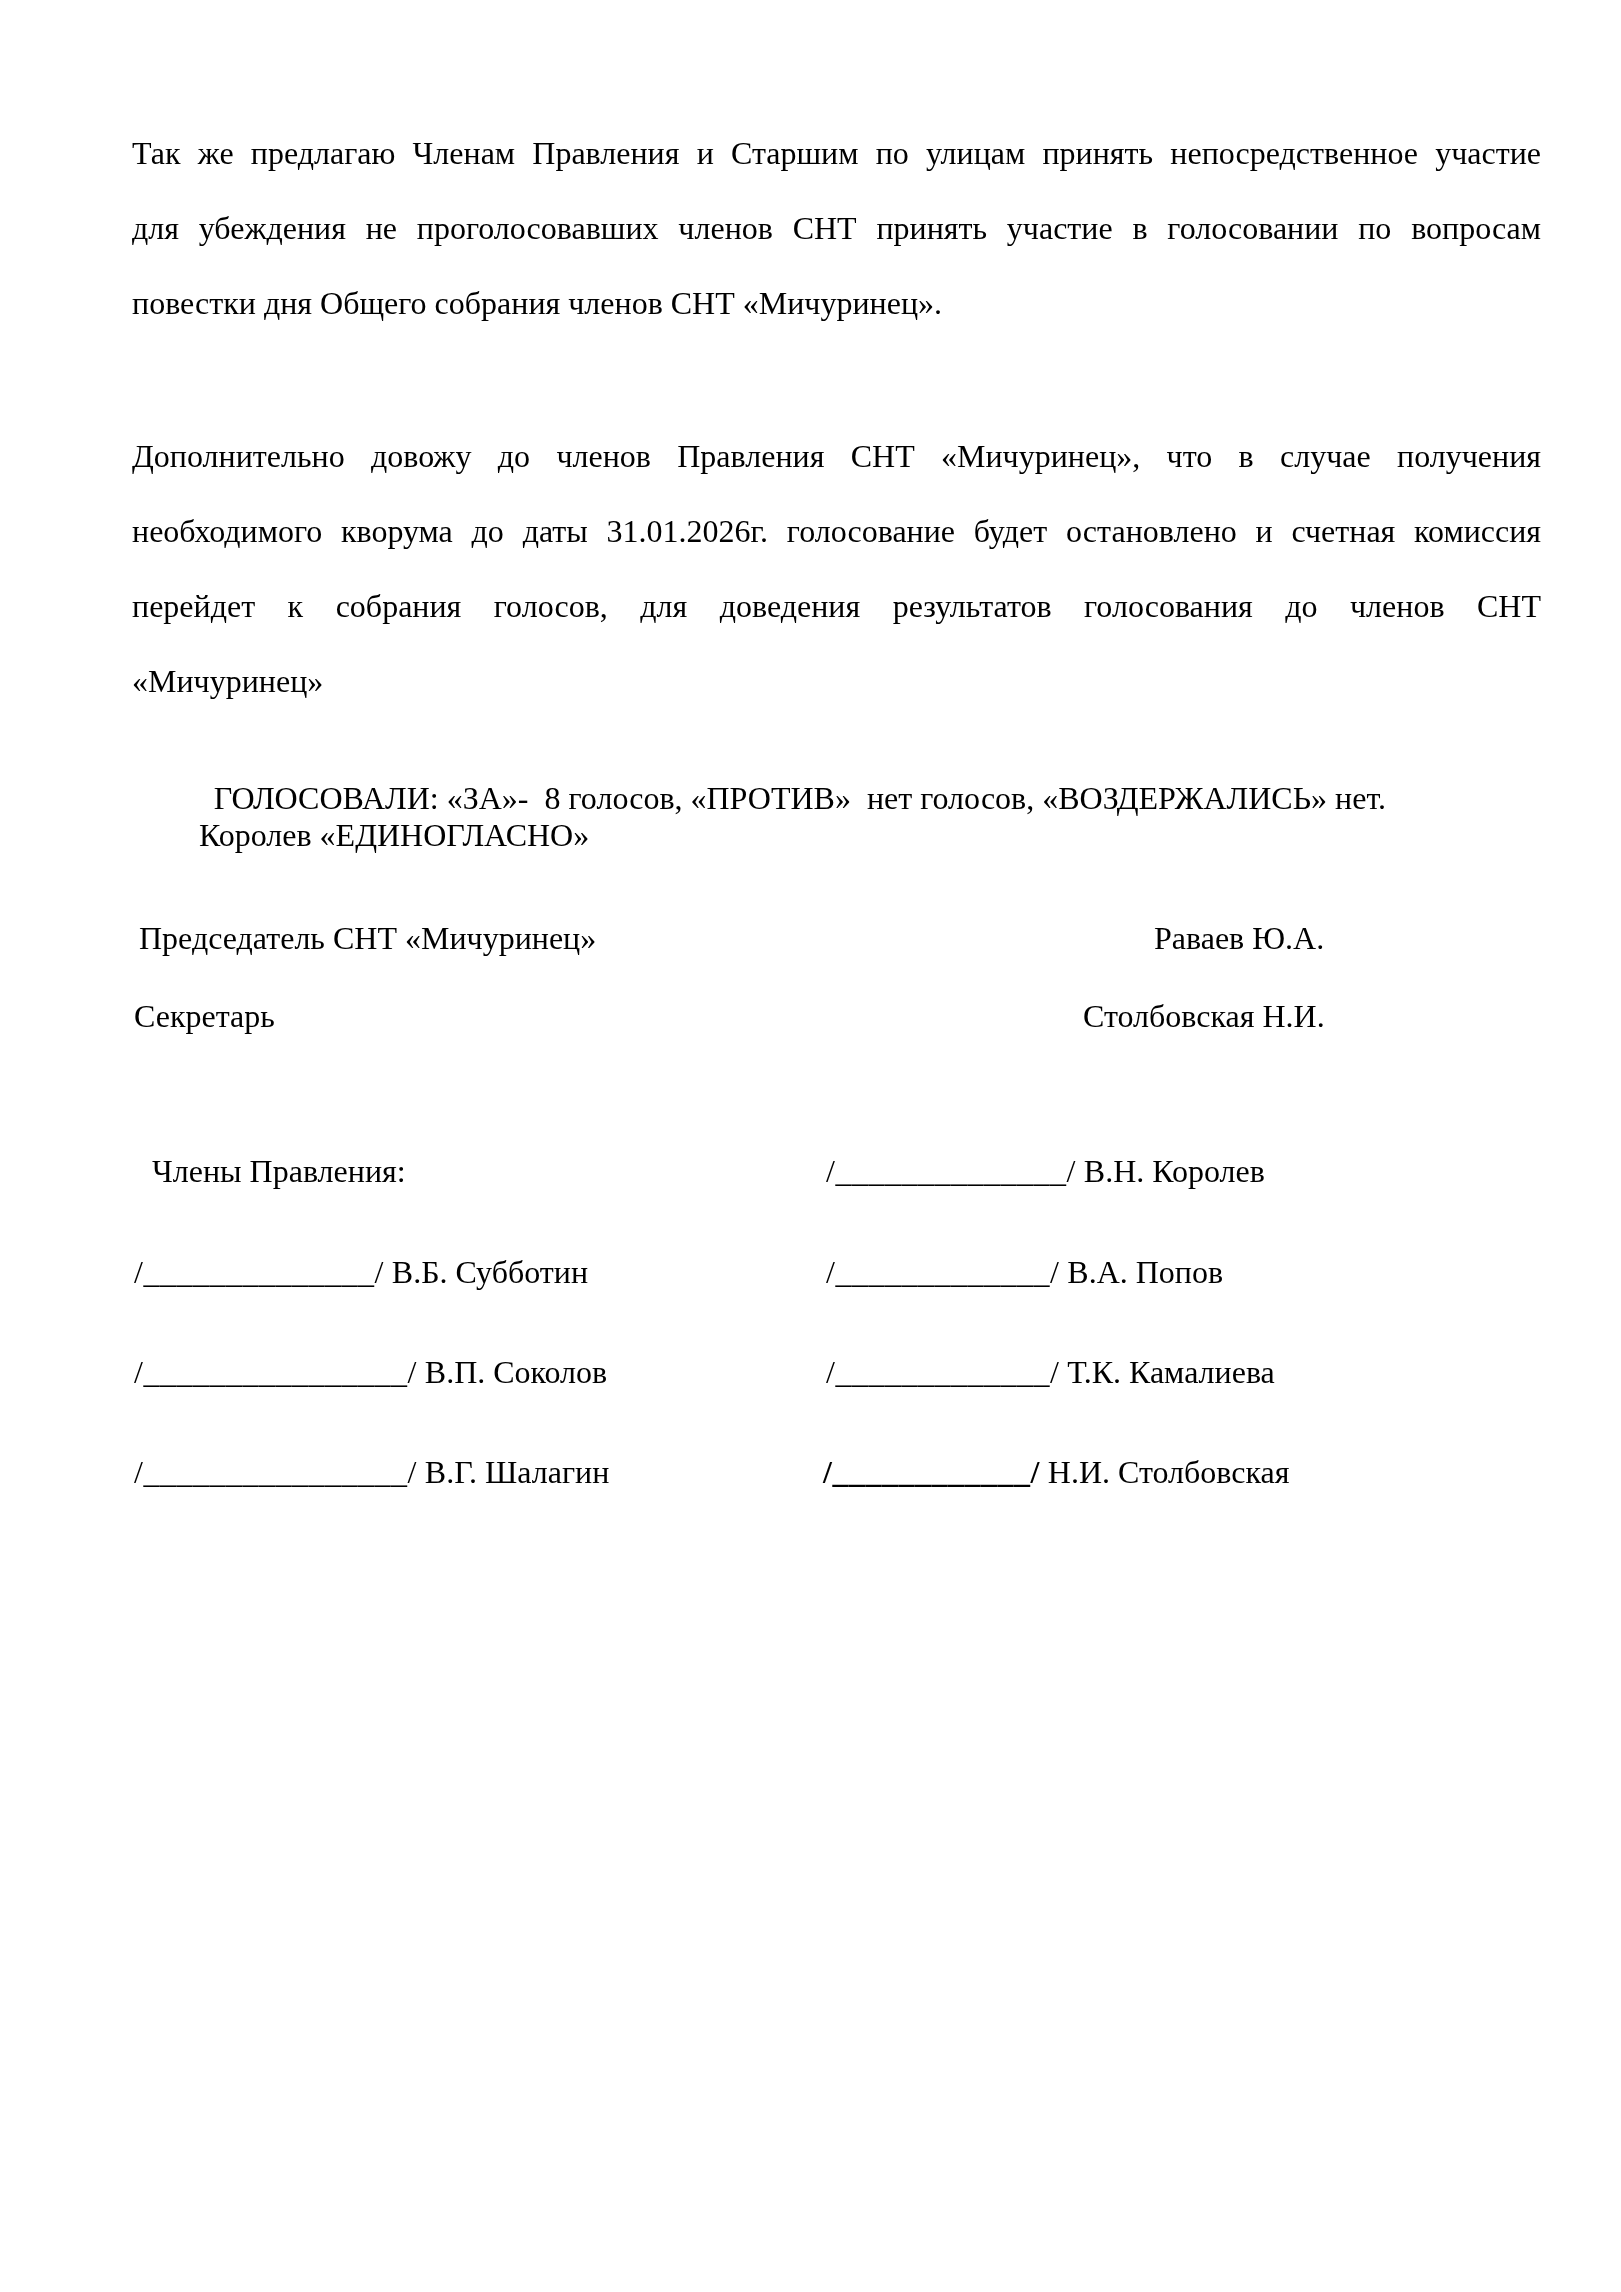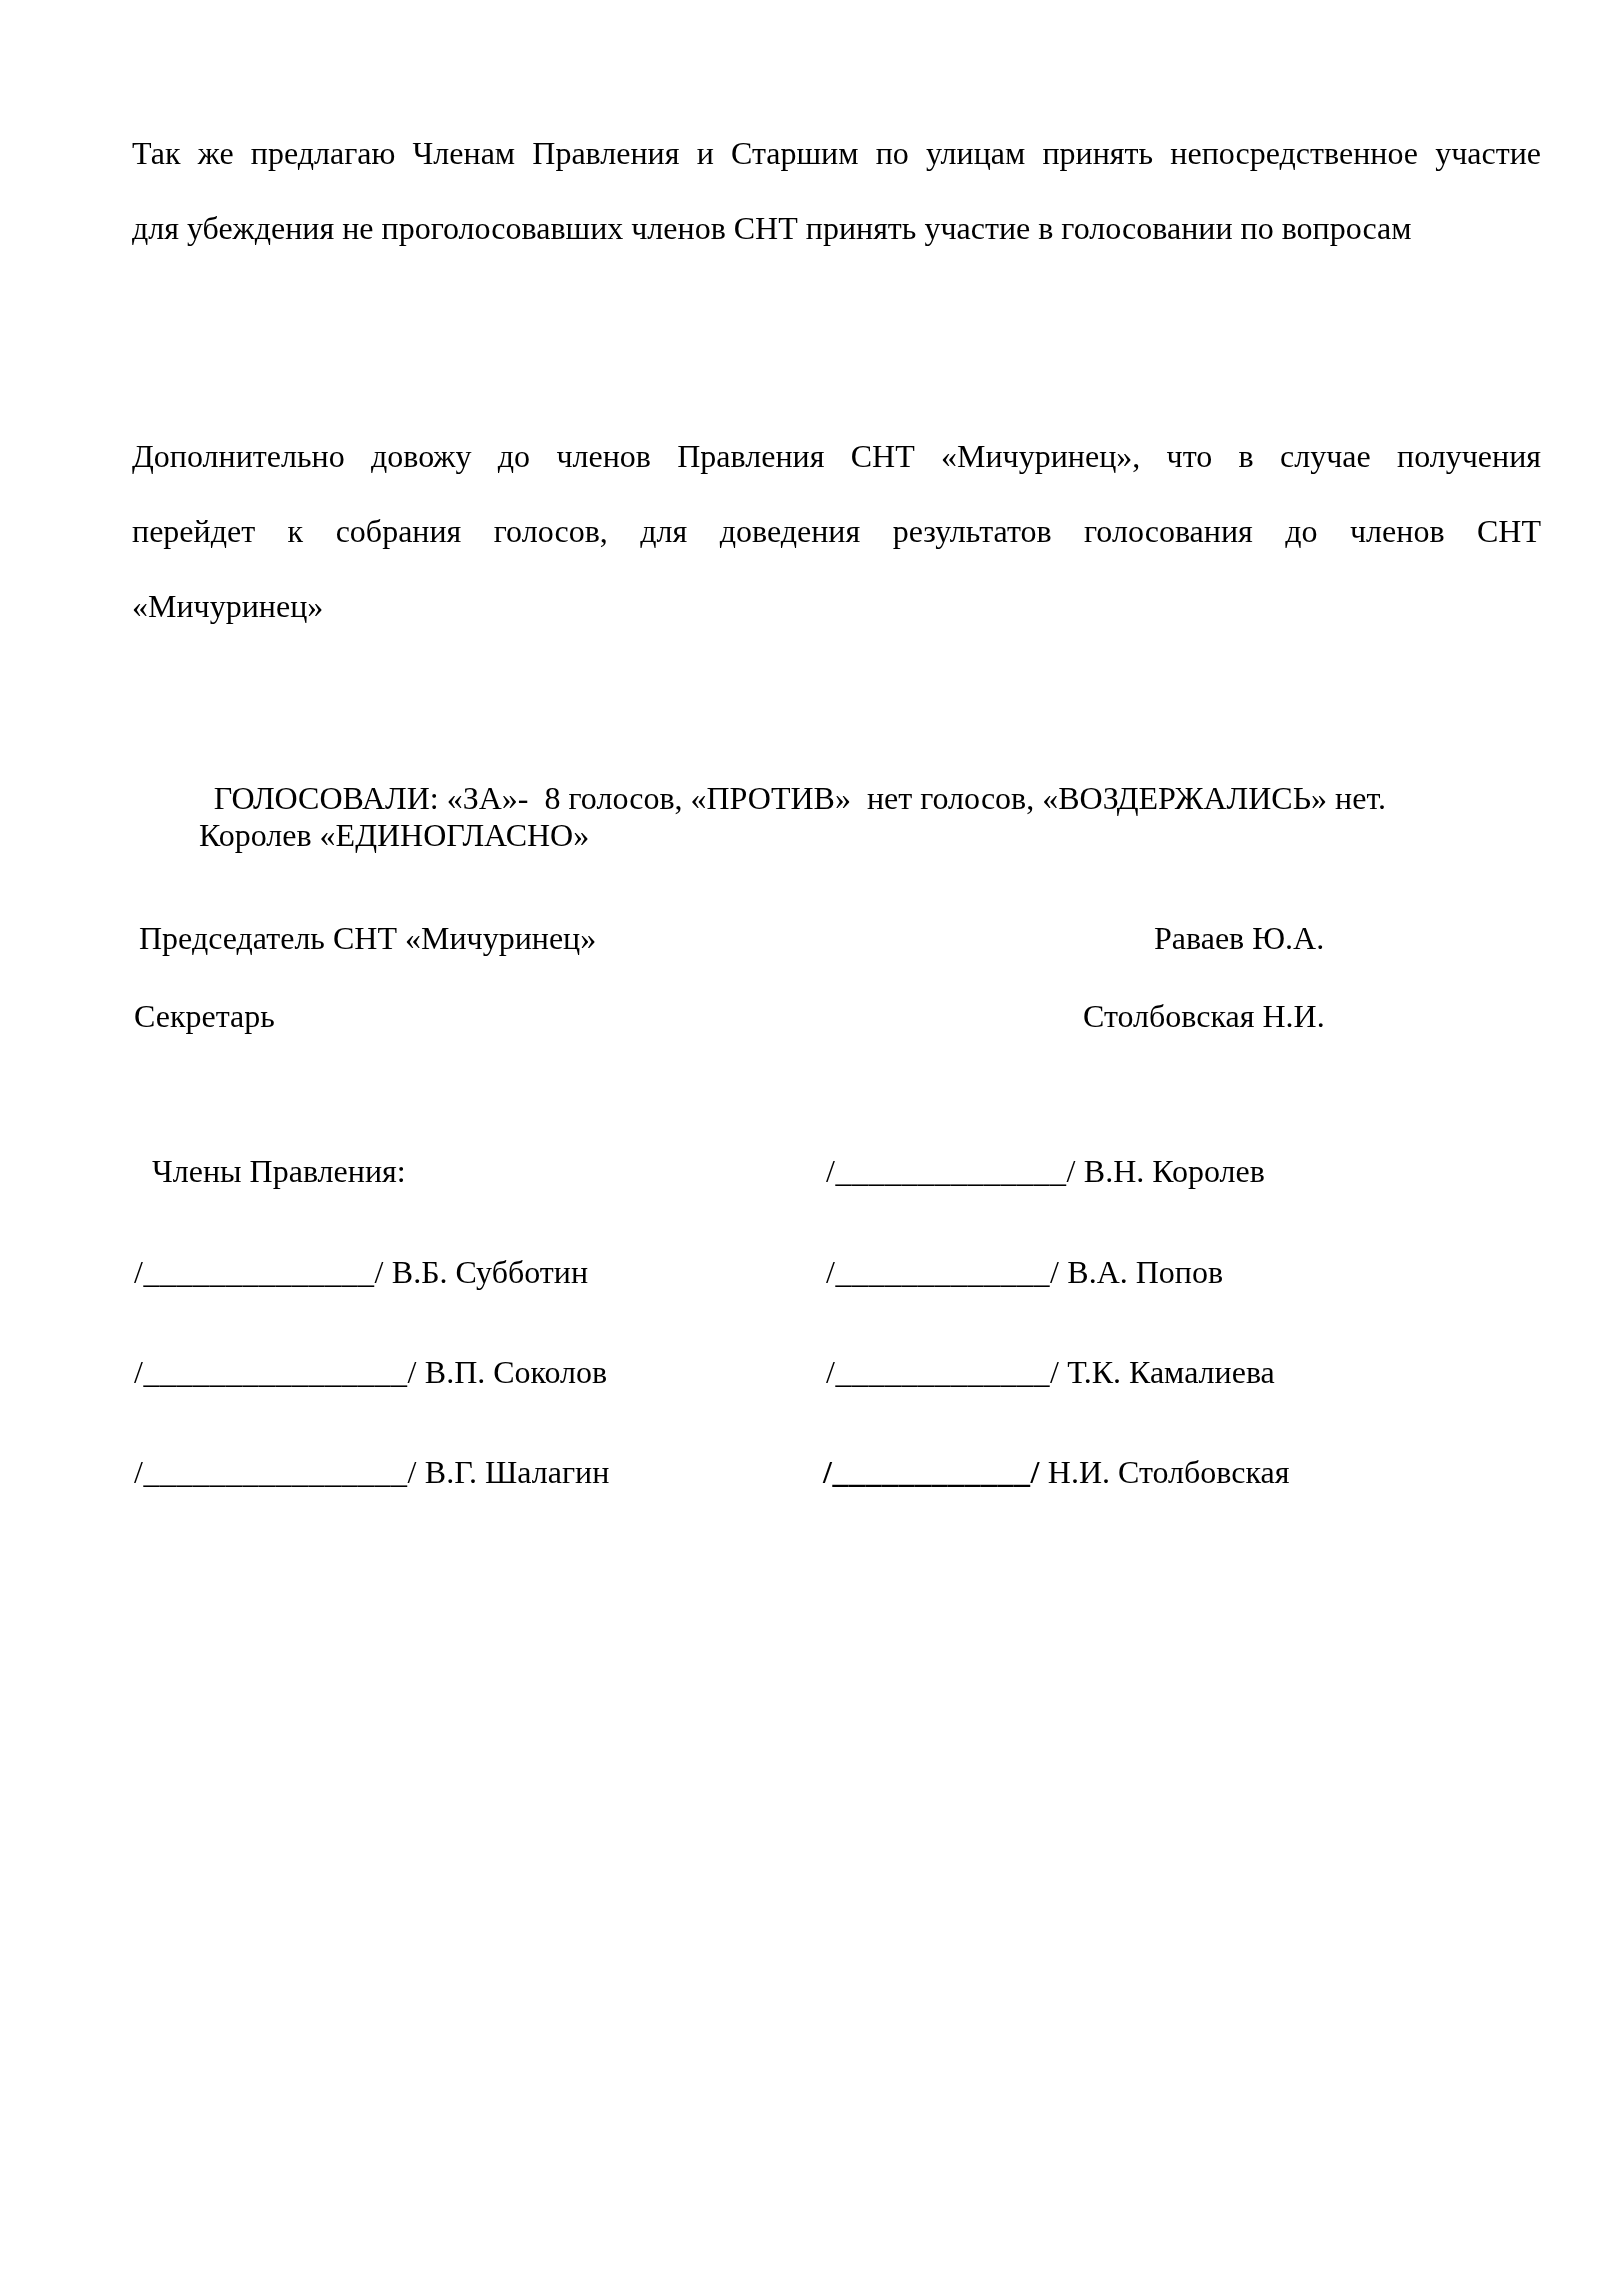--- a/index.html
+++ b/index.html
@@ -58,24 +58,26 @@
   .boldline { font-weight: bold; }
 </style>
 </head>
 <body>
 
 <div class="page">
 
   <div class="block para pjust" style="top:116px">
       <div class="tline">Так же предлагаю Членам Правления и Старшим по улицам принять непосредственное участие</div>
       <div class="tline">для убеждения не проголосовавших членов СНТ принять участие в голосовании по вопросам</div>
+      <div class="tline">повестки дня Общего собрания членов СНТ «Мичуринец».</div>
     </div>
 
   <div class="block para pjust" style="top:419px">
       <div class="tline">Дополнительно довожу до членов Правления СНТ «Мичуринец», что в случае получения</div>
+      <div class="tline">необходимого кворума до даты 31.01.2026г. голосование будет остановлено и счетная комиссия</div>
       <div class="tline">перейдет к собрания голосов, для доведения результатов голосования до членов СНТ</div>
       <div class="tline">«Мичуринец»</div>
     </div>
 
   <div class="block voting" style="top:769px">
     <div class="vline1">ГОЛОСОВАЛИ: «ЗА»-&nbsp; 8 голосов, «ПРОТИВ»&nbsp; нет голосов, «ВОЗДЕРЖАЛИСЬ» нет.</div>
     <div class="vline2">Королев «ЕДИНОГЛАСНО»</div>
   </div>
 
   <div class="block sigrow" style="top:919px">

